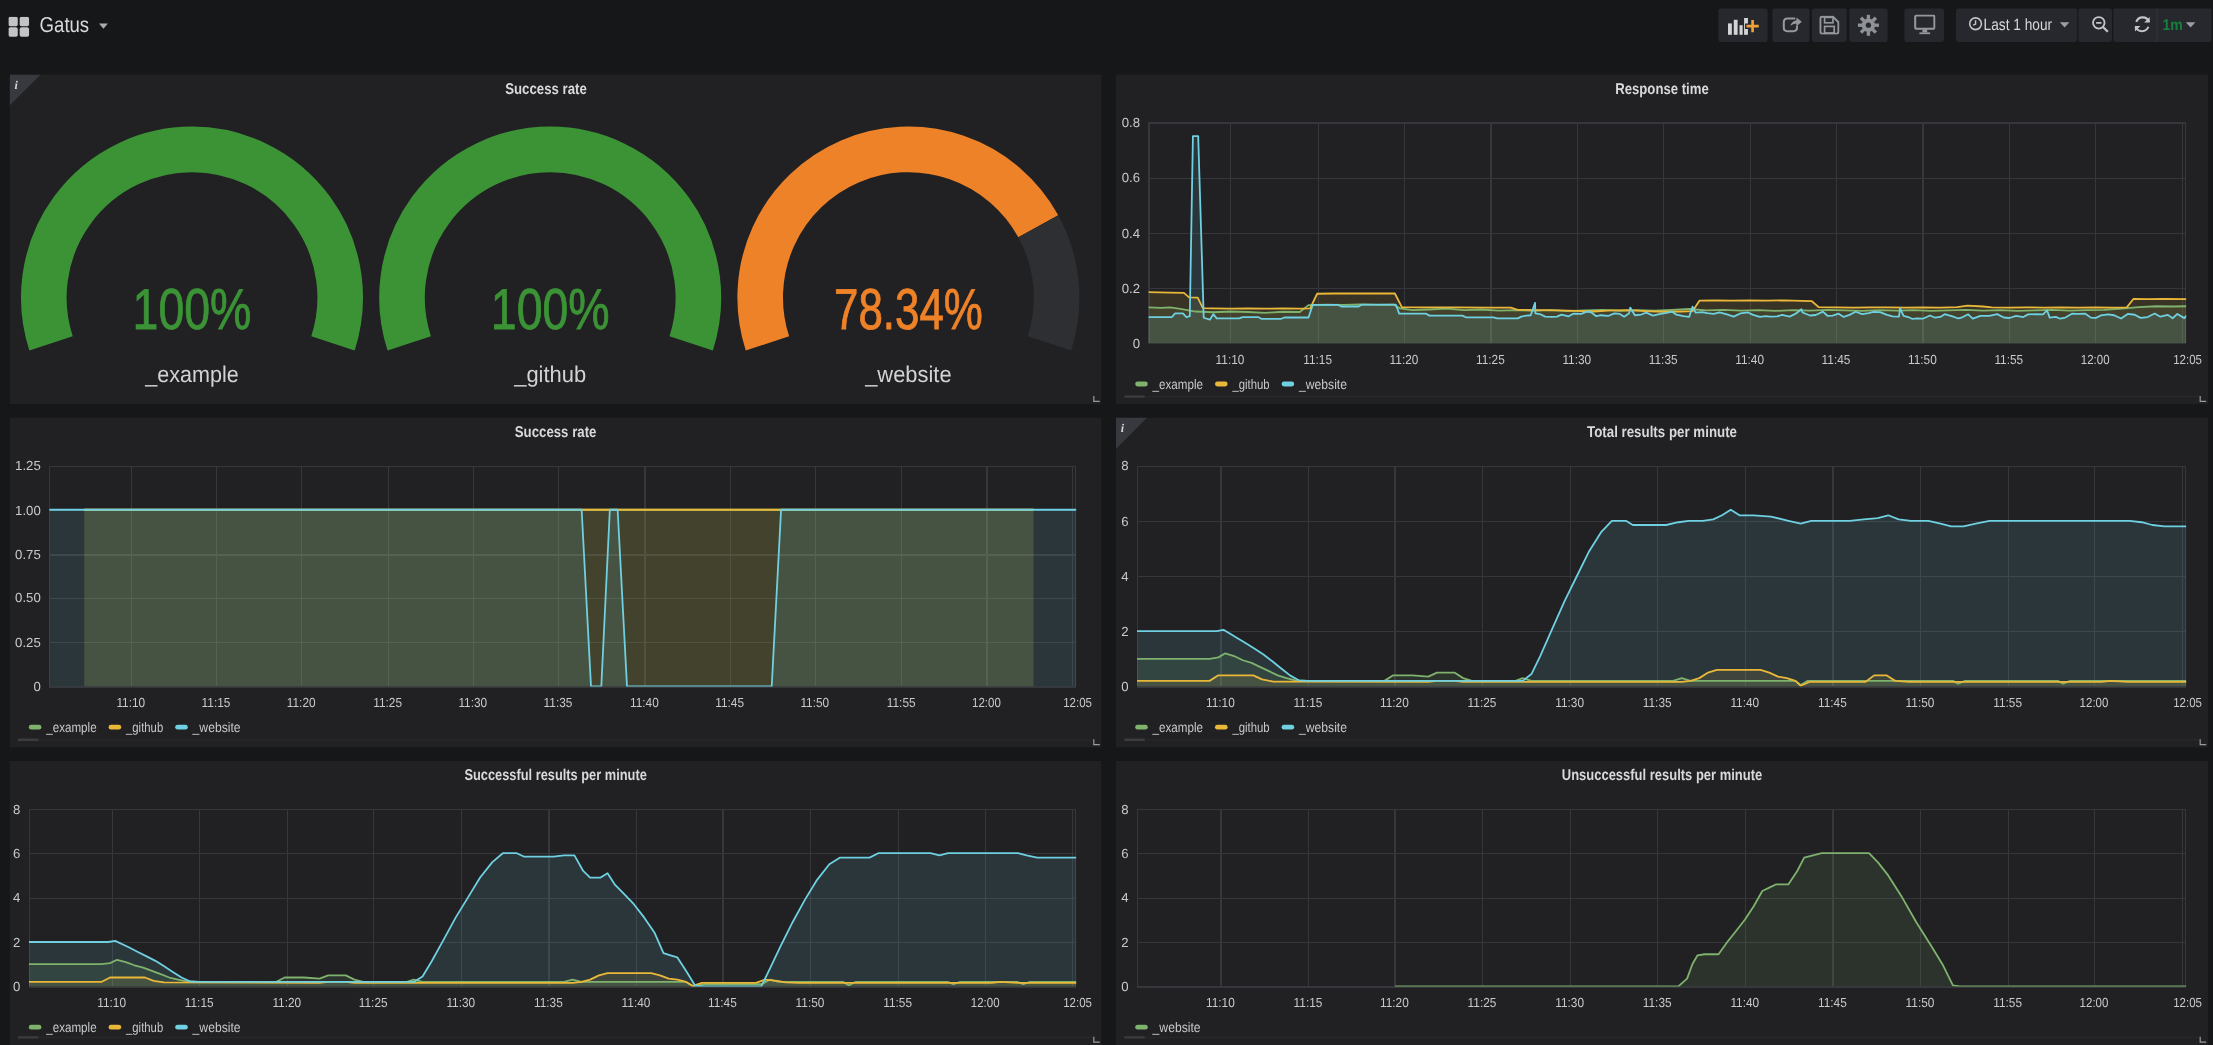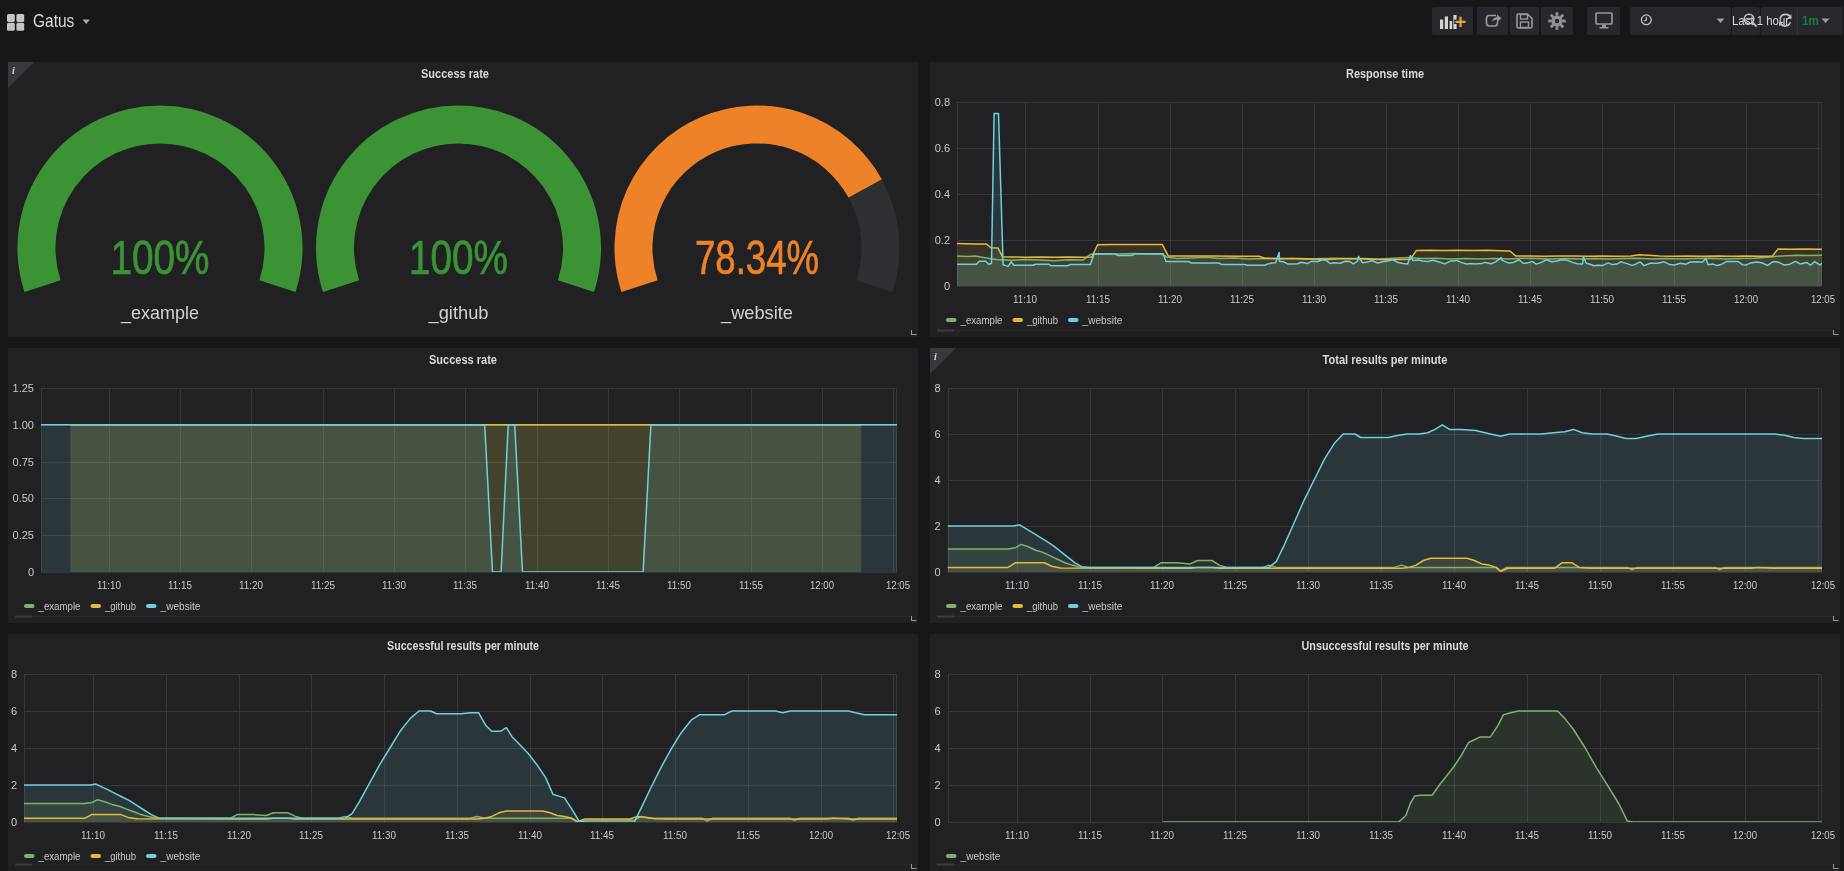--- a/index.html
+++ b/index.html
@@ -55,21 +55,21 @@
 </svg>
 <svg style="position:absolute;left:1595px;top:12px" width="18" height="17">
 <rect x="1" y="1" width="16" height="11" rx="1" fill="none" stroke="#95989d" stroke-width="1.7"></rect>
 <rect x="7" y="12.5" width="4" height="2.5" fill="#95989d"></rect>
 <rect x="4.5" y="15" width="9" height="1.5" fill="#95989d"></rect>
 </svg>
 <svg style="position:absolute;left:1640px;top:13px" width="14" height="14">
 <circle cx="6.3" cy="6.8" r="4.9" fill="none" stroke="#c3c5c8" stroke-width="1.3"></circle>
 <path d="M6.3,3.8 V7.1 L4.3,8.0" fill="none" stroke="#c3c5c8" stroke-width="1.2"></path>
 </svg>
-<div style="position:absolute;left:1732px;top:12.5px;font:13.5px 'Liberation Sans',sans-serif;color:#d8d9da"><span style="display:inline-block;width:59px"><span style="display:inline-block;transform:scaleX(0.845);transform-origin:0 0;white-space:nowrap">Last 1 hour</span></span></div>
+<div style="position:absolute;left:1653px;top:12.5px;font:13.5px 'Liberation Sans',sans-serif;color:#d8d9da"><span style="display:inline-block;width:59px"><span style="display:inline-block;transform:scaleX(0.845);transform-origin:0 0;white-space:nowrap">Last 1 hour</span></span></div>
 <svg style="position:absolute;left:1716px;top:18px" width="10" height="6">
       <path d="M0.5,0.5 L4.5,5 L8.5,0.5 Z" fill="#9b9ea3"></path>
     </svg>
 <svg style="position:absolute;left:1743px;top:13px" width="15" height="15">
 <circle cx="6" cy="6" r="4.8" fill="none" stroke="#c3c5c8" stroke-width="1.5"></circle>
 <line x1="3.8" y1="6" x2="8.2" y2="6" stroke="#c3c5c8" stroke-width="1.4"></line>
 <line x1="9.5" y1="9.5" x2="13.5" y2="13.5" stroke="#c3c5c8" stroke-width="1.8"></line>
 </svg>
 <svg style="position:absolute;left:1778px;top:13px" width="15" height="15">
 <path d="M12.9,5.2 A 5.7,5.7 0 0 0 2.2,5.2" fill="none" stroke="#c3c5c8" stroke-width="1.7"></path>

